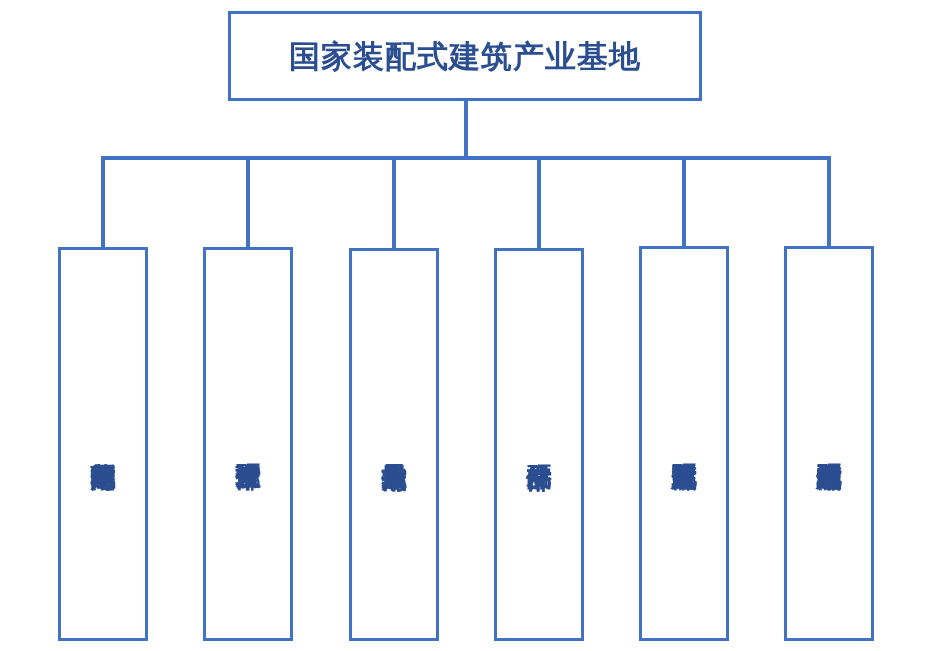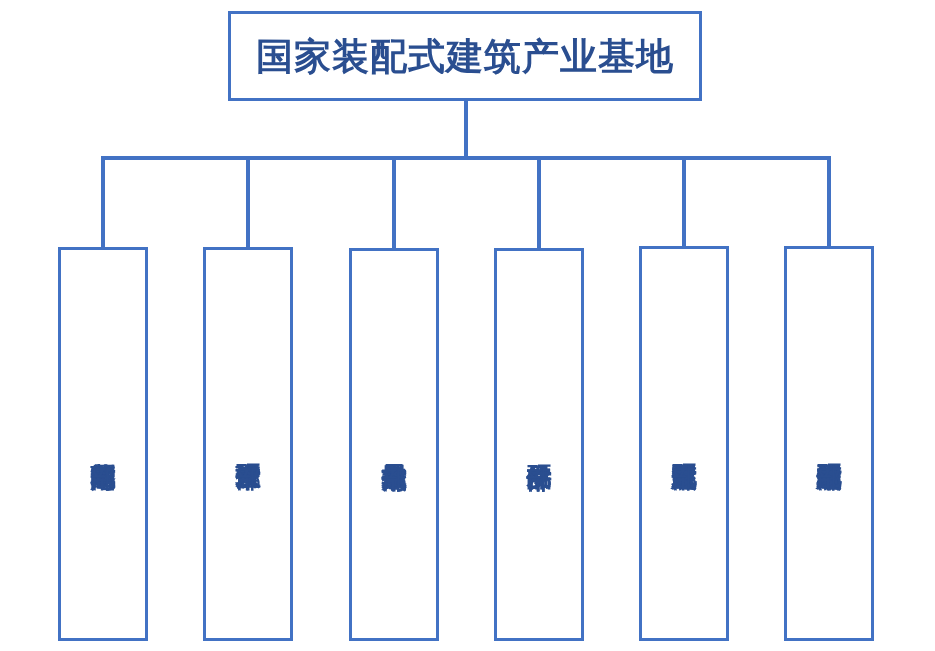--- a/index.html
+++ b/index.html
@@ -32,21 +32,21 @@
     display: flex;
     align-items: center;
     justify-content: center;
   }
   .node-root {
     display: flex;
     align-items: center;
     justify-content: center;
   }
   .root-label {
-    font-size: 37px;
+    font-size: 31px;
     font-weight: 700;
     letter-spacing: 1px;
     color: #2a4e90;
     text-shadow:
       1px 1px 0 rgba(255,255,255,0.95),
       -1px -1px 0 rgba(255,255,255,0.55),
       2px 2px 2px rgba(255,255,255,0.7);
     white-space: nowrap;
     line-height: 1;
   }

